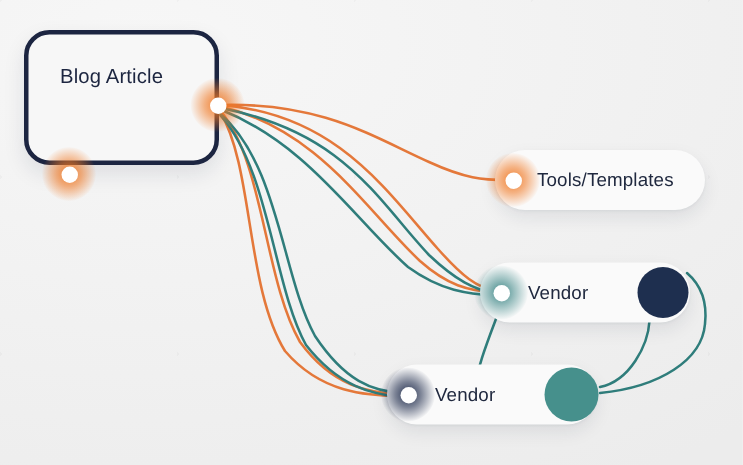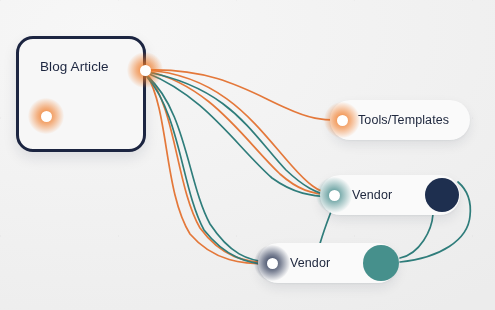--- a/index.html
+++ b/index.html
@@ -12,21 +12,21 @@
     position:relative;width:495px;height:310px;overflow:hidden;
     background:
       linear-gradient(135deg, rgba(0,0,0,0.022) 0 1px, transparent 1px 100%) 0 0/118px 118px,
       linear-gradient(45deg,  rgba(0,0,0,0.022) 0 1px, transparent 1px 100%) 0 0/118px 118px,
       radial-gradient(120% 110% at 20% 10%, #f7f7f7 0%, #f1f1f1 55%, #ececec 100%);
   }
   #edges{position:absolute;inset:0;width:495px;height:310px;pointer-events:none;}
 
   
   .card{
-    position:absolute;left:16px;top:36px;width:130px;height:116px;
+    position:absolute;left:16px;top:20px;width:130px;height:90px;
     box-sizing:border-box;
     background:#f7f7f7;
     border:3px solid #1c2541;
     border-radius:17px;
     box-shadow:0 6px 14px rgba(20,30,55,.10);
   }
   .card-title{
     position:absolute;left:21px;top:20px;
     font-size:13.5px;color:#1d2640;letter-spacing:.1px;white-space:nowrap;
   }

